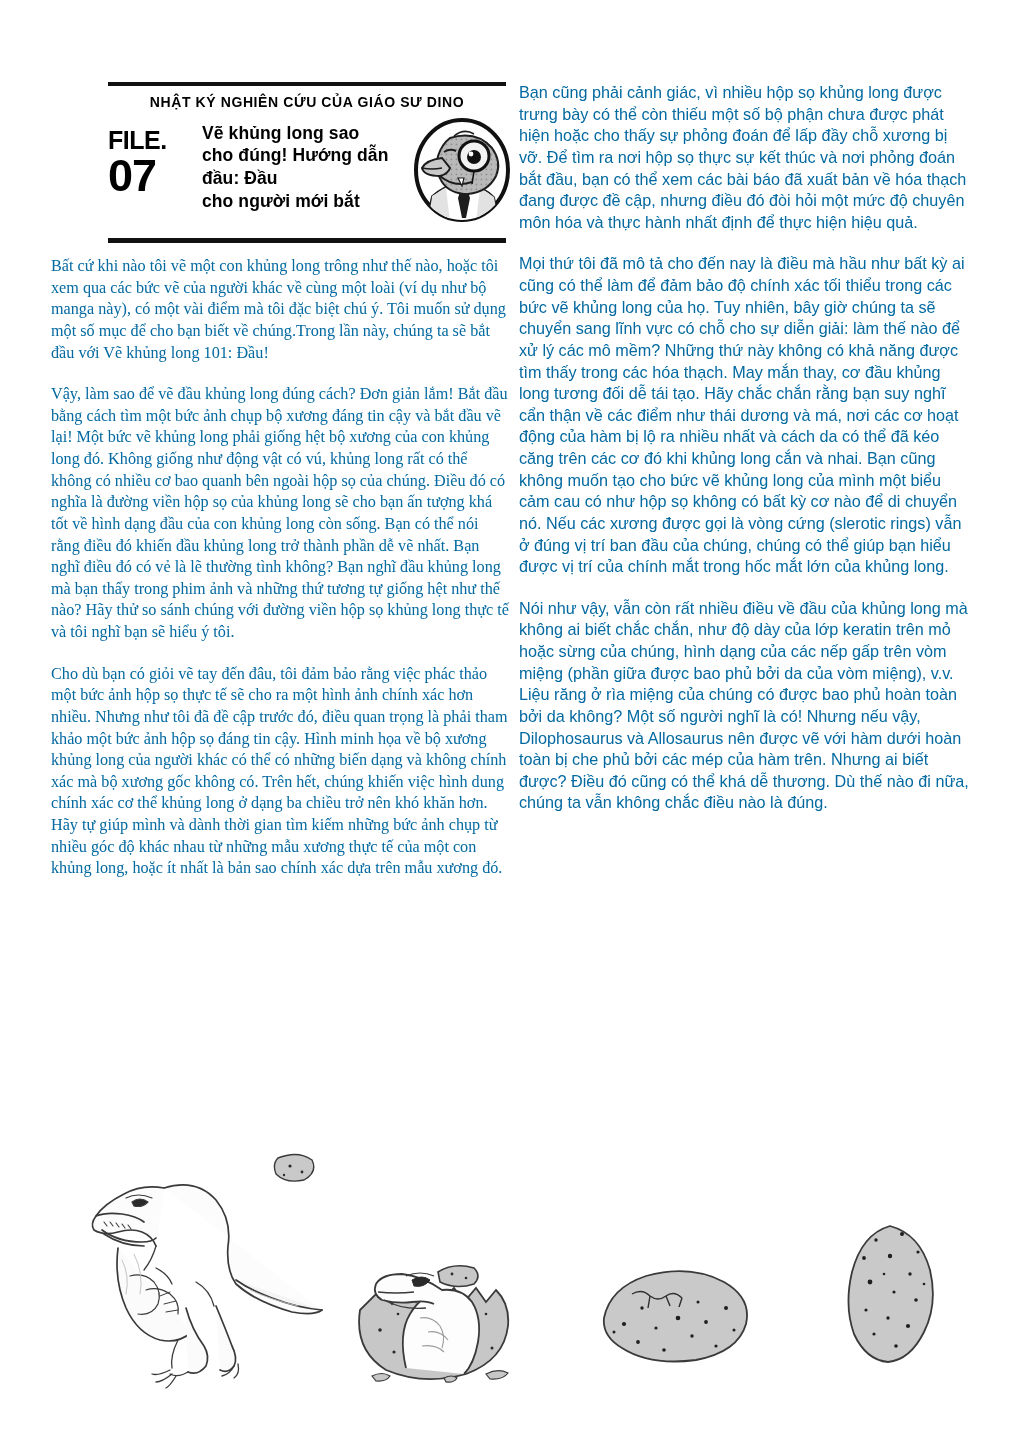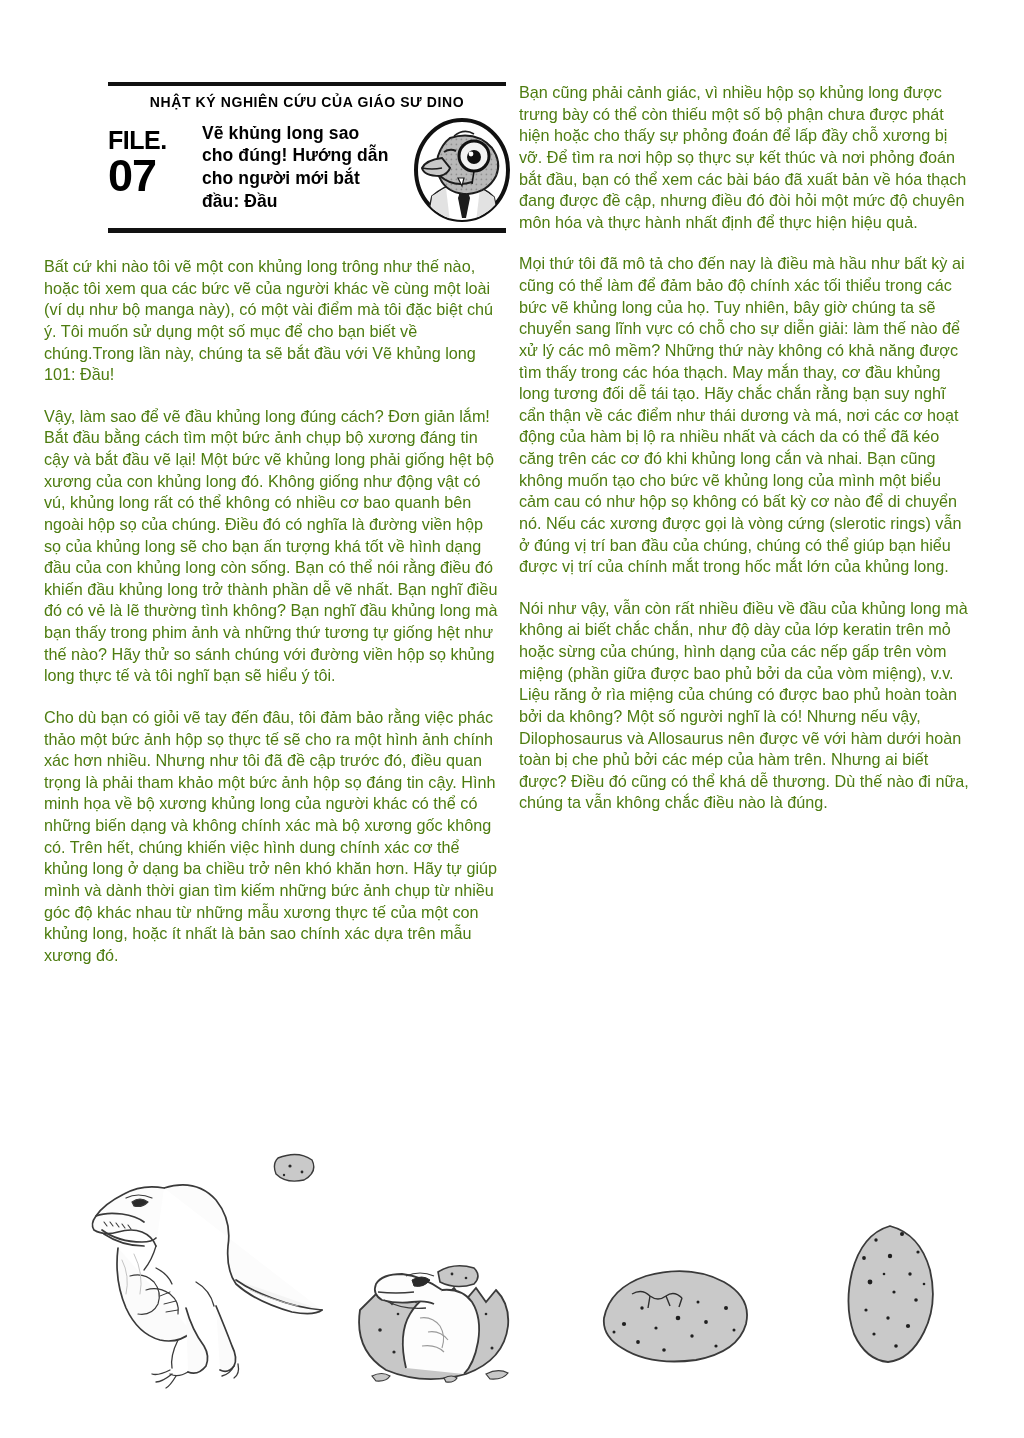--- a/index.html
+++ b/index.html
@@ -45,21 +45,21 @@
     text-align: center;
     padding: 9px 0 6px 0;
     line-height: 1.05;
     white-space: nowrap;
   }
   .masthead-body {
     position: relative;
     display: flex;
     align-items: flex-start;
     height: 108px;
-    padding-bottom: 4px;
+    padding-bottom: 14px;
   }
   .file-block {
     width: 92px;
     flex: 0 0 92px;
     padding-top: 12px;
     text-align: left;
   }
   .file-word {
     font-weight: bold;
     font-size: 25px;
@@ -93,26 +93,27 @@
     top: 2px;
     width: 104px;
     height: 104px;
   }
 
   
   .col {
     position: absolute;
     font-size: 16.2px;
     line-height: 1.335;
-    color: #4d7c0f;
+    color: #0369a1;
   }
   .col-left {
-    left: 44px;
+    left: 51px;
     top: 256px;
     width: 460px;
+    font-family: Liberation Serif, serif;
   }
   .col-right {
     left: 519px;
     top: 82px;
     width: 455px;
   }
   .para {
     margin: 0 0 20px 0;
     text-align: left;
     white-space: pre-line;
@@ -144,22 +145,22 @@
     <div class="masthead-body">
 
       <div class="file-block">
         <div class="file-word">FILE.</div>
         <div class="file-number">07</div>
       </div>
 
       <div class="headline-block">
         <div class="headline-line">Vẽ khủng long sao</div>
         <div class="headline-line">cho đúng! Hướng dẫn</div>
+        <div class="headline-line">đầu: Đầu</div>
         <div class="headline-line">cho người mới bắt</div>
-        <div class="headline-line">đầu: Đầu</div>
       </div>
 
       <div class="mascot">
         <svg viewBox="0 0 104 104" width="104" height="104" aria-hidden="true">
           <defs>
             <clipPath id="badgeClip">
               <ellipse cx="52" cy="52" rx="46" ry="50"></ellipse>
             </clipPath>
             <pattern id="dots" width="5" height="5" patternUnits="userSpaceOnUse">
               <circle cx="1.4" cy="1.4" r="0.85" fill="#6d6d6d"></circle>

